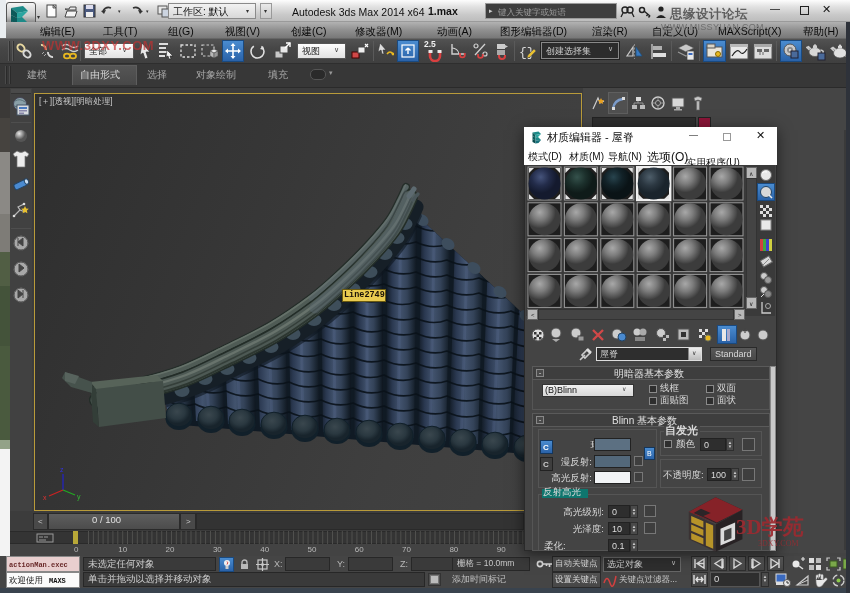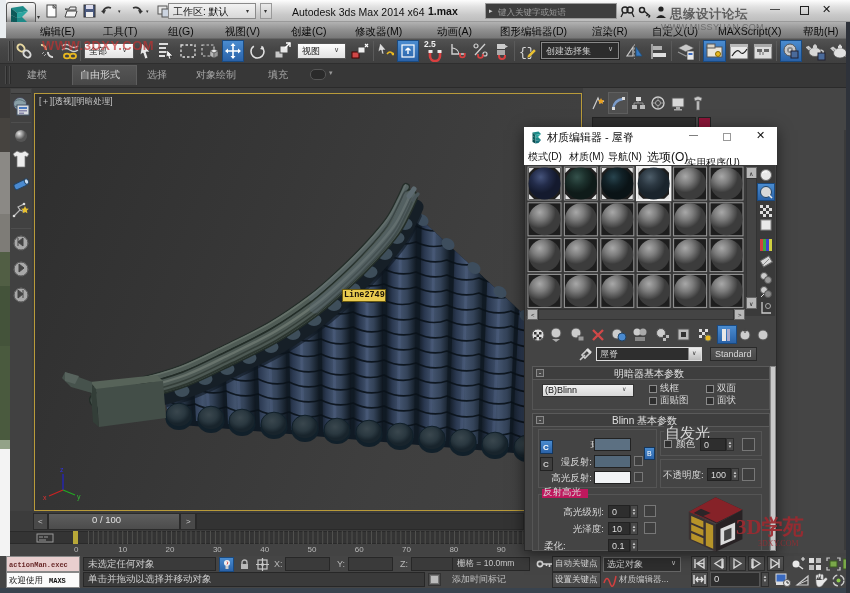--- a/index.html
+++ b/index.html
@@ -735,21 +735,21 @@
 <div style="position:absolute;left:552px;top:556px;width:49px;height:16px;background:linear-gradient(#535353,#464646);border:1px solid #2a2a2a;"></div>
 <div style="position:absolute;left:555px;top:559px;font-family:'Liberation Sans',sans-serif;line-height:1.15;font-size:8.5px;color:#d8d8d8;font-weight:normal;white-space:nowrap;">自动关键点</div>
 <div style="position:absolute;left:552px;top:572px;width:49px;height:16px;background:linear-gradient(#535353,#464646);border:1px solid #2a2a2a;"></div>
 <div style="position:absolute;left:555px;top:575px;font-family:'Liberation Sans',sans-serif;line-height:1.15;font-size:8.5px;color:#d8d8d8;font-weight:normal;white-space:nowrap;">设置关键点</div>
 <div style="position:absolute;left:603px;top:557px;width:78px;height:15px;background:#2e2e2e;border:1px solid #666;"></div>
 <div style="position:absolute;left:607px;top:559px;font-family:'Liberation Sans',sans-serif;line-height:1.15;font-size:9px;color:#d0d0d0;font-weight:normal;white-space:nowrap;">选定对象</div>
 <div style="position:absolute;left:671px;top:559px;font-family:'Liberation Sans',sans-serif;line-height:1.15;font-size:7px;color:#bbb;font-weight:normal;white-space:nowrap;">∨</div>
 <svg class="ico" style="left:603px;top:573px" width="15" height="14" viewBox="0 0 15 14">
     <path d="M1,10 q3,-9 6,0 q3,9 6,-7" fill="none" stroke="#d04040" stroke-width="1.5"></path>
   </svg>
-<div style="position:absolute;left:619px;top:575px;font-family:'Liberation Sans',sans-serif;line-height:1.15;font-size:8.5px;color:#c8c8c8;font-weight:normal;white-space:nowrap;">材质编辑器...</div>
+<div style="position:absolute;left:619px;top:575px;font-family:'Liberation Sans',sans-serif;line-height:1.15;font-size:8.5px;color:#c8c8c8;font-weight:normal;white-space:nowrap;">关键点过滤器...</div>
 <div style="position:absolute;left:691px;top:556px;width:17px;height:15px;background:linear-gradient(#565656,#474747);border:1px solid #2e2e2e;"></div>
 <svg class="ico" style="left:692px;top:557px" width="15" height="13" viewBox="0 0 15 13">
     <path d="M3,2 v9 M12,2 L5,6.5 L12,11 z M12,6.5 L5,6.5" fill="none" stroke="#e0e0e0" stroke-width="1.4"></path>
   </svg>
 <div style="position:absolute;left:710px;top:556px;width:17px;height:15px;background:linear-gradient(#565656,#474747);border:1px solid #2e2e2e;"></div>
 <svg class="ico" style="left:711px;top:557px" width="15" height="13" viewBox="0 0 15 13">
     <path d="M11,2 L4,6.5 L11,11 z M12,2 v9" fill="none" stroke="#e0e0e0" stroke-width="1.4"></path>
   </svg>
 <div style="position:absolute;left:729px;top:556px;width:17px;height:15px;background:linear-gradient(#565656,#474747);border:1px solid #2e2e2e;"></div>
 <svg class="ico" style="left:730px;top:557px" width="15" height="13" viewBox="0 0 15 13">
@@ -1098,42 +1098,42 @@
 <div style="position:absolute;left:594px;top:455px;width:37px;height:13px;background:#53687a;border:1px solid #222;"></div>
 <div style="position:absolute;left:544px;top:473px;width:48px;text-align:right;line-height:1.15;font-family:'Liberation Sans',sans-serif;font-size:9.5px;color:#d8d8d8;white-space:nowrap;">高光反射:</div>
 <div style="position:absolute;left:594px;top:471px;width:37px;height:13px;background:#f2f4f6;border:1px solid #222;"></div>
 <div style="position:absolute;left:634px;top:456px;width:9px;height:10px;background:#3e3e3e;border:1px solid #777;"></div>
 <div style="position:absolute;left:634px;top:472px;width:9px;height:10px;background:#3e3e3e;border:1px solid #777;"></div>
 <div style="position:absolute;left:644px;top:447px;width:11px;height:13px;background:linear-gradient(#4a8cd0,#2a62a8);border:1px solid #14365c;">
     <div style="font-size:7px;color:#fff;padding:2px 0 0 2px">B</div>
   </div>
 <div style="position:absolute;left:660px;top:431px;width:102px;height:25px;border:1px solid #555;"></div>
 <div style="position:absolute;left:664px;top:426px;width:36px;height:9px;background:#444;">
-    <div style="position:absolute;left:1px;top:-2px;font-family:'Liberation Sans',sans-serif;line-height:1.15;font-size:15px;color:#d8d8d8;font-weight:normal;white-space:nowrap;">自发光</div>
+    <div style="position:absolute;left:1px;top:-2px;font-family:'Liberation Sans',sans-serif;line-height:1.15;font-size:11px;color:#d8d8d8;font-weight:bold;white-space:nowrap;">自发光</div>
   </div>
 <div style="position:absolute;left:664px;top:440px;width:8px;height:8px;background:#2e2e2e;border:1px solid #8a8a8a;"></div>
 <div style="position:absolute;left:676px;top:439px;font-family:'Liberation Sans',sans-serif;line-height:1.15;font-size:9.5px;color:#d8d8d8;font-weight:normal;white-space:nowrap;">颜色</div>
 <div style="position:absolute;left:700px;top:438px;width:26px;height:13px;background:#2e2e2e;border:1px solid #222;">
     <div style="position:absolute;left:3px;top:1px;font-family:'Liberation Sans',sans-serif;line-height:1.15;font-size:9px;color:#ddd;font-weight:normal;white-space:nowrap;">0</div>
   </div>
 <div style="position:absolute;left:726px;top:438px;width:8px;height:13px;background:#4a4a4a;border:1px solid #2e2e2e;">
     <div style="font-size:4.5px;color:#ccc;line-height:4px;text-align:center;padding-top:2px">▲<br>▼</div>
   </div>
 <div style="position:absolute;left:742px;top:438px;width:13px;height:13px;background:#3e3e3e;border:1px solid #777;"></div>
 <div style="position:absolute;left:660px;top:459px;width:102px;height:29px;border:1px solid #555;"></div>
 <div style="position:absolute;left:663px;top:470px;font-family:'Liberation Sans',sans-serif;line-height:1.15;font-size:9.5px;color:#d8d8d8;font-weight:normal;white-space:nowrap;">不透明度:</div>
 <div style="position:absolute;left:707px;top:468px;width:24px;height:13px;background:#2e2e2e;border:1px solid #222;">
     <div style="position:absolute;left:3px;top:1px;font-family:'Liberation Sans',sans-serif;line-height:1.15;font-size:9px;color:#ddd;font-weight:normal;white-space:nowrap;">100</div>
   </div>
 <div style="position:absolute;left:731px;top:468px;width:8px;height:13px;background:#4a4a4a;border:1px solid #2e2e2e;">
     <div style="font-size:4.5px;color:#ccc;line-height:4px;text-align:center;padding-top:2px">▲<br>▼</div>
   </div>
 <div style="position:absolute;left:742px;top:468px;width:13px;height:13px;background:#3e3e3e;border:1px solid #777;"></div>
 <div style="position:absolute;left:538px;top:494px;width:224px;height:57px;border:1px solid #555;border-bottom:none;"></div>
-<div style="position:absolute;left:542px;top:489px;width:46px;height:9px;background:#be185d;">
+<div style="position:absolute;left:542px;top:489px;width:46px;height:9px;background:#0f766e;">
     <div style="position:absolute;left:1px;top:-2px;font-family:'Liberation Sans',sans-serif;line-height:1.15;font-size:9.5px;color:#d8d8d8;font-weight:normal;white-space:nowrap;">反射高光</div>
   </div>
 <div style="position:absolute;left:544px;top:507px;width:60px;text-align:right;line-height:1.15;font-family:'Liberation Sans',sans-serif;font-size:9.5px;color:#d8d8d8;white-space:nowrap;">高光级别:</div>
 <div style="position:absolute;left:608px;top:505px;width:22px;height:13px;background:#2e2e2e;border:1px solid #222;">
     <div style="position:absolute;left:3px;top:1px;font-family:'Liberation Sans',sans-serif;line-height:1.15;font-size:9px;color:#ddd;font-weight:normal;white-space:nowrap;">0</div>
   </div>
 <div style="position:absolute;left:630px;top:505px;width:8px;height:13px;background:#4a4a4a;border:1px solid #2e2e2e;">
     <div style="font-size:4.5px;color:#ccc;line-height:4px;text-align:center;padding-top:2px">▲<br>▼</div>
   </div>
 <div style="position:absolute;left:644px;top:505px;width:12px;height:12px;background:#3e3e3e;border:1px solid #777;"></div>

